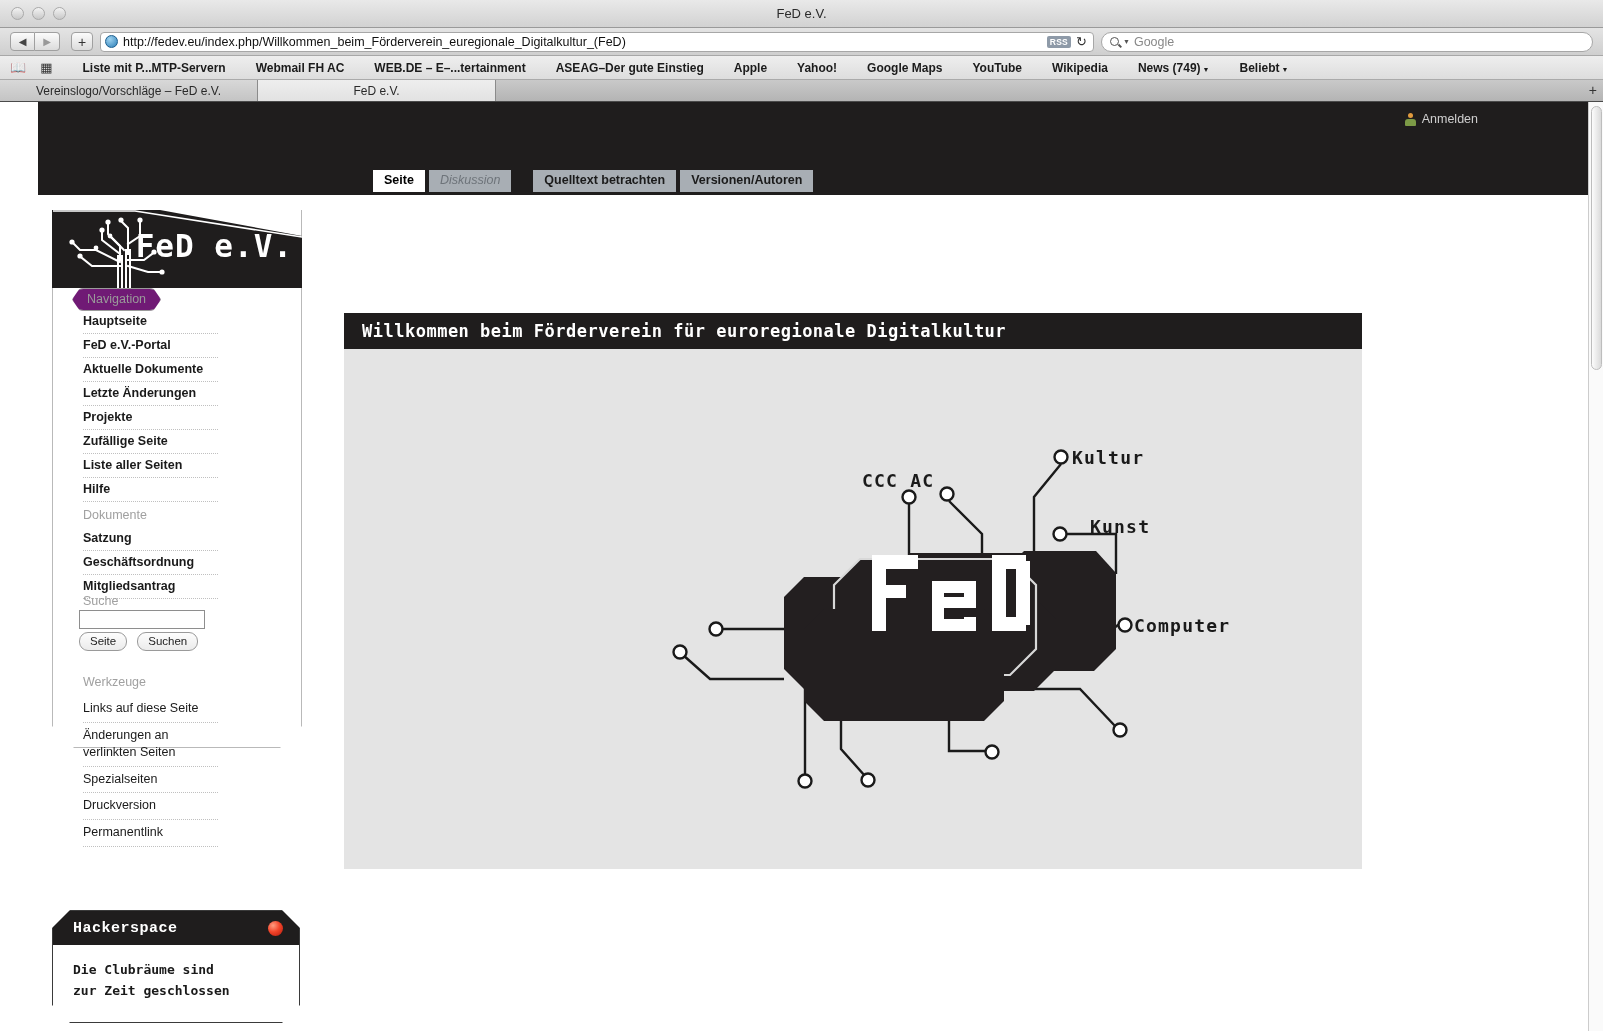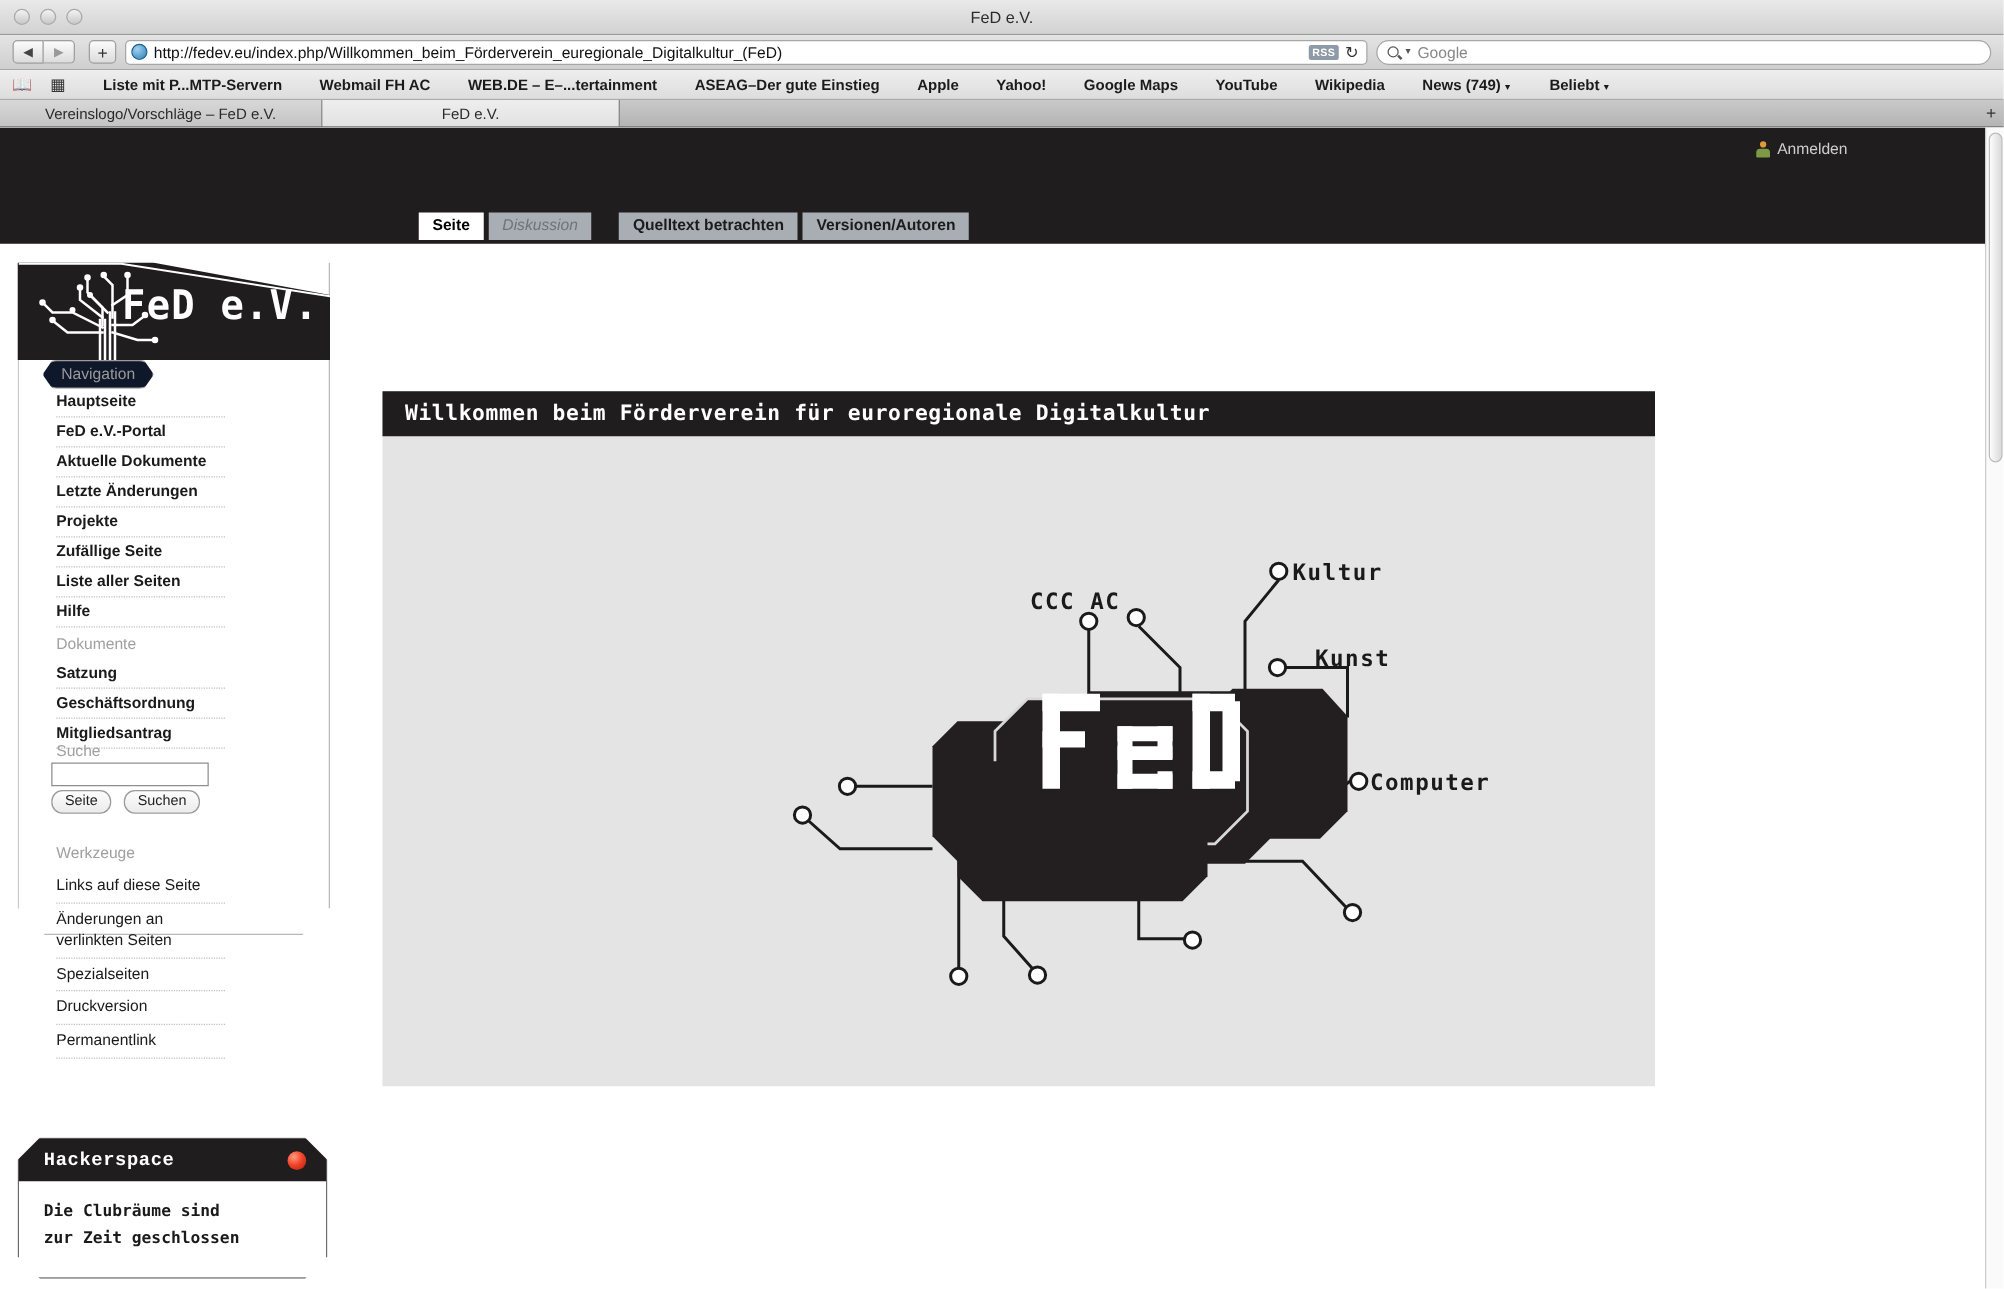--- a/index.html
+++ b/index.html
@@ -123,20 +123,21 @@
   .tab2 { width: 238px; }
   .tab-rest { flex:1; background: linear-gradient(to bottom,#c9c9c9,#b4b4b4); height:21px;}
   .newtab {
     position:absolute; right:6px; top:3px; font-size: 14px; color:#333; line-height:1;
   }
 
   
   .viewport {
     flex: 1; position: relative; background: #ffffff; overflow: hidden;
     display: flex;
+    padding-left: 38px;
   }
   .page {
     flex: 1; position: relative; background:#fff;
   }
   .topband {
     position: absolute; left: 0; top: 0; right: 0; height: 93px;
     background: #1f1d1d;
   }
 
   .login {
@@ -183,21 +184,21 @@
     font-family: "DejaVu Sans Mono", monospace;
     font-weight: bold; font-size: 31px; color: #fff;
     letter-spacing: 1px;
     transform: scaleY(1.05);
   }
   .nav-pill {
     position: absolute; left: 34px; top: 186px;
     padding: 3px 14px 4px;
     border: 1px solid #9b9b9b;
     border-radius: 13px;
-    background: #0f172a;
+    background: #701a75;
     font-size: 12.5px; color: #9a9a9a;
     clip-path: polygon(8px 0, calc(100% - 8px) 0, 100% 50%, calc(100% - 8px) 100%, 8px 100%, 0 50%);
   }
 
   .navlist { position: absolute; left: 45px; top: 208px; width: 200px; }
   .navlist .li {
     font-size: 12.5px; font-weight: bold; color: #1a1a1a;
     padding: 4px 0 5px; border-bottom: 1px dotted #c0c0c0; width: 135px;
   }
   .navlist .li.head {

